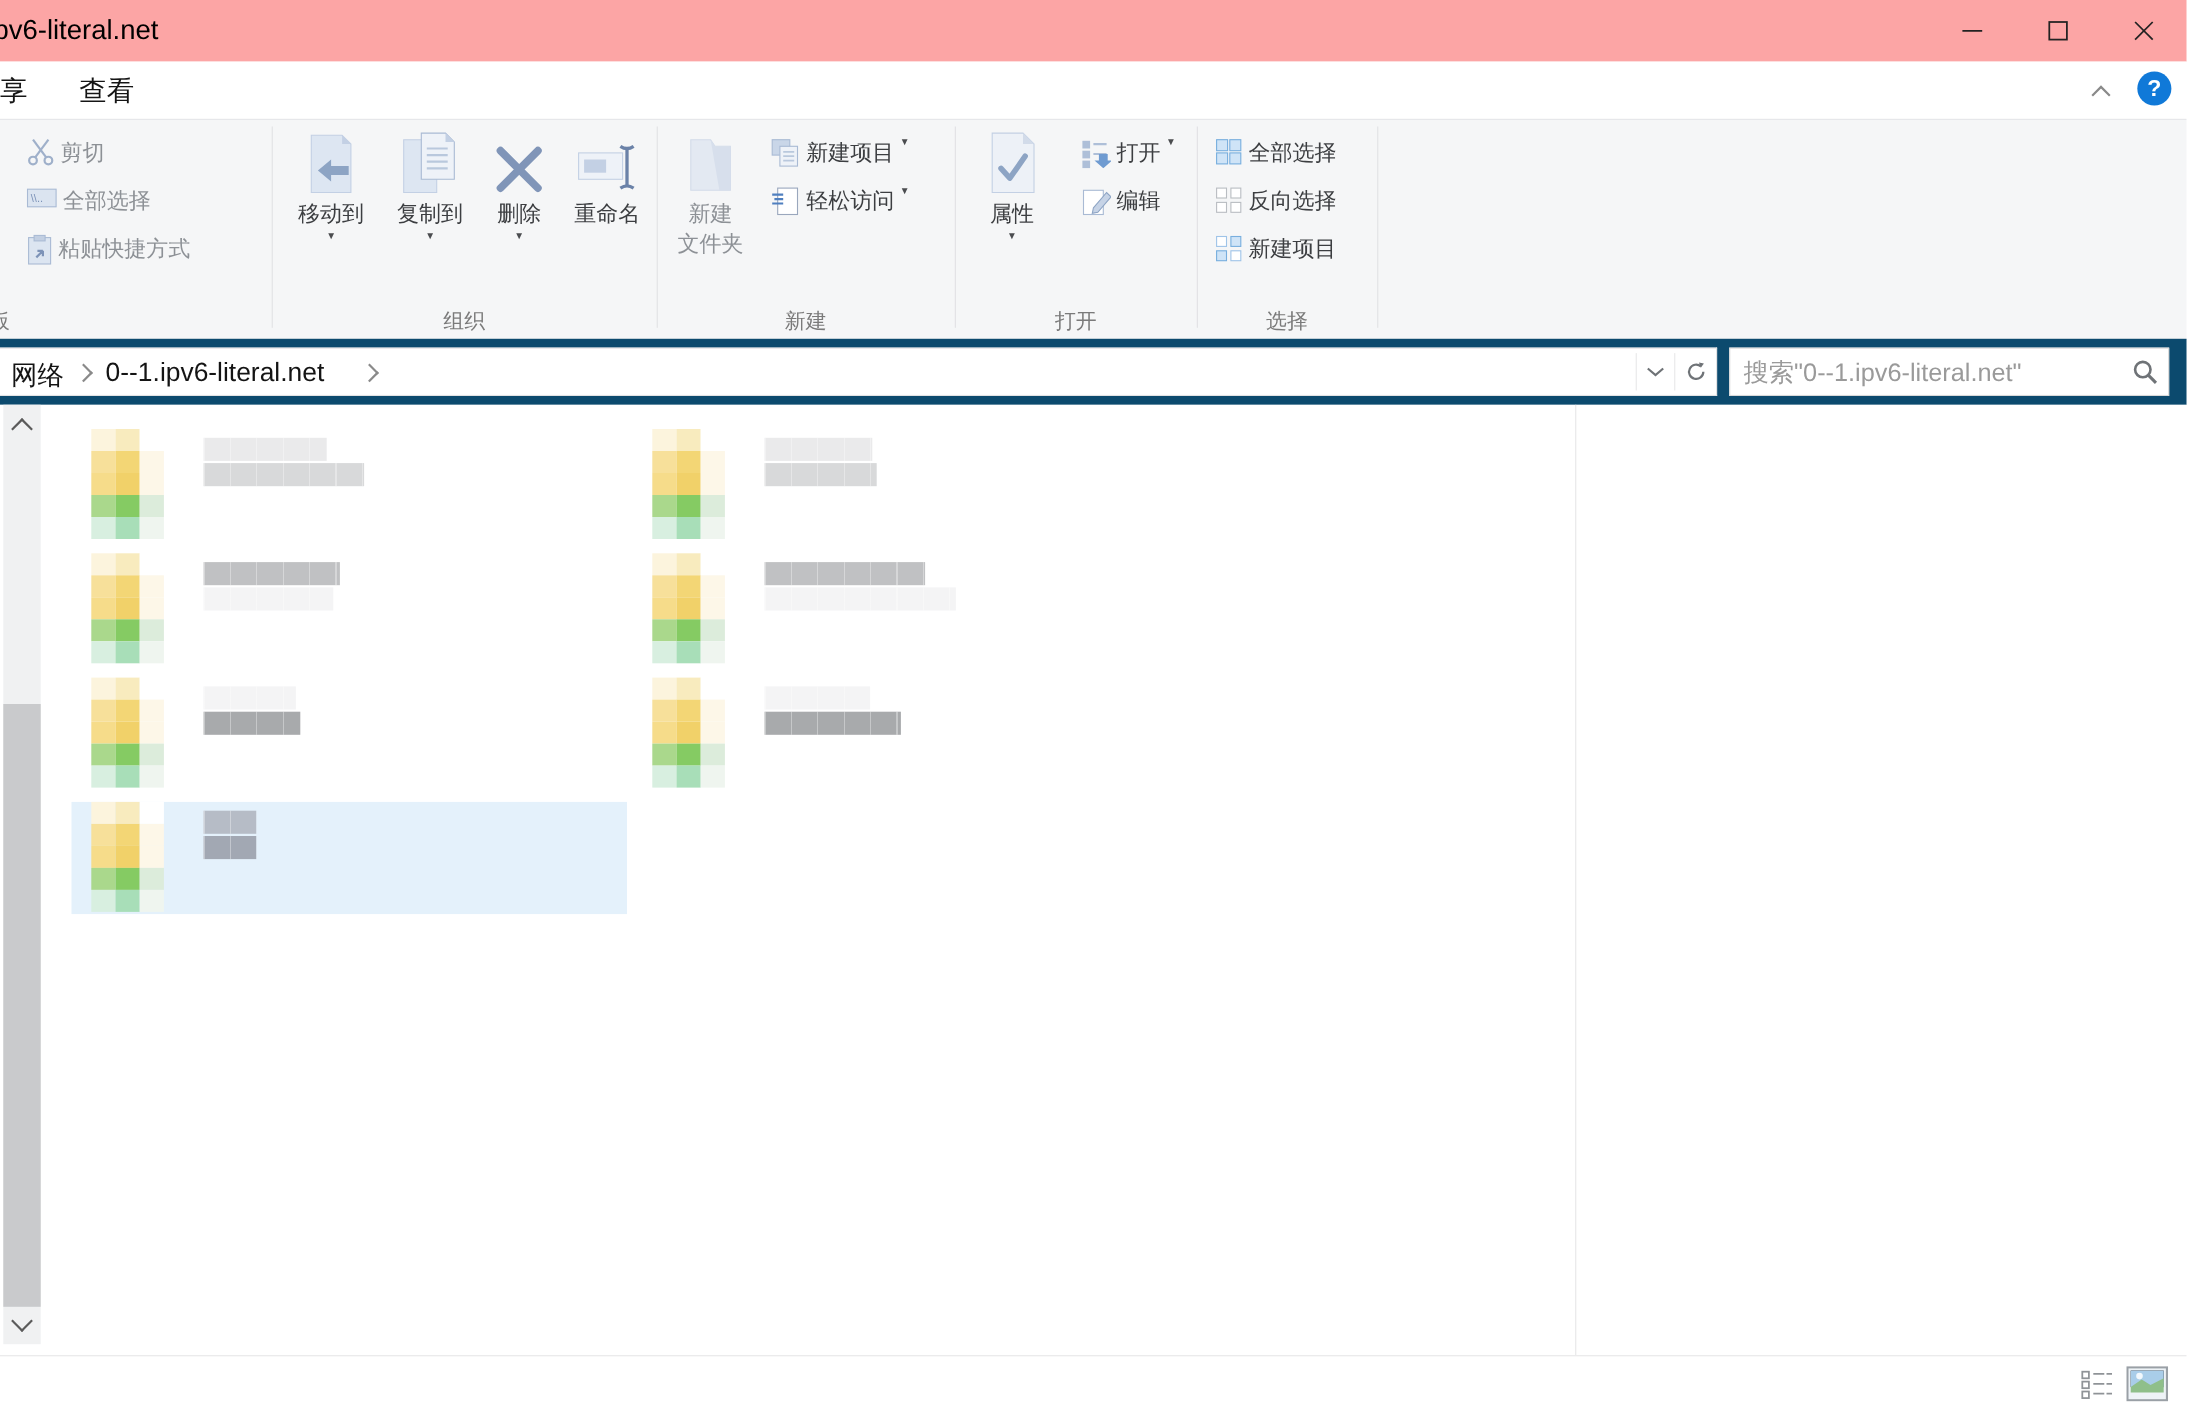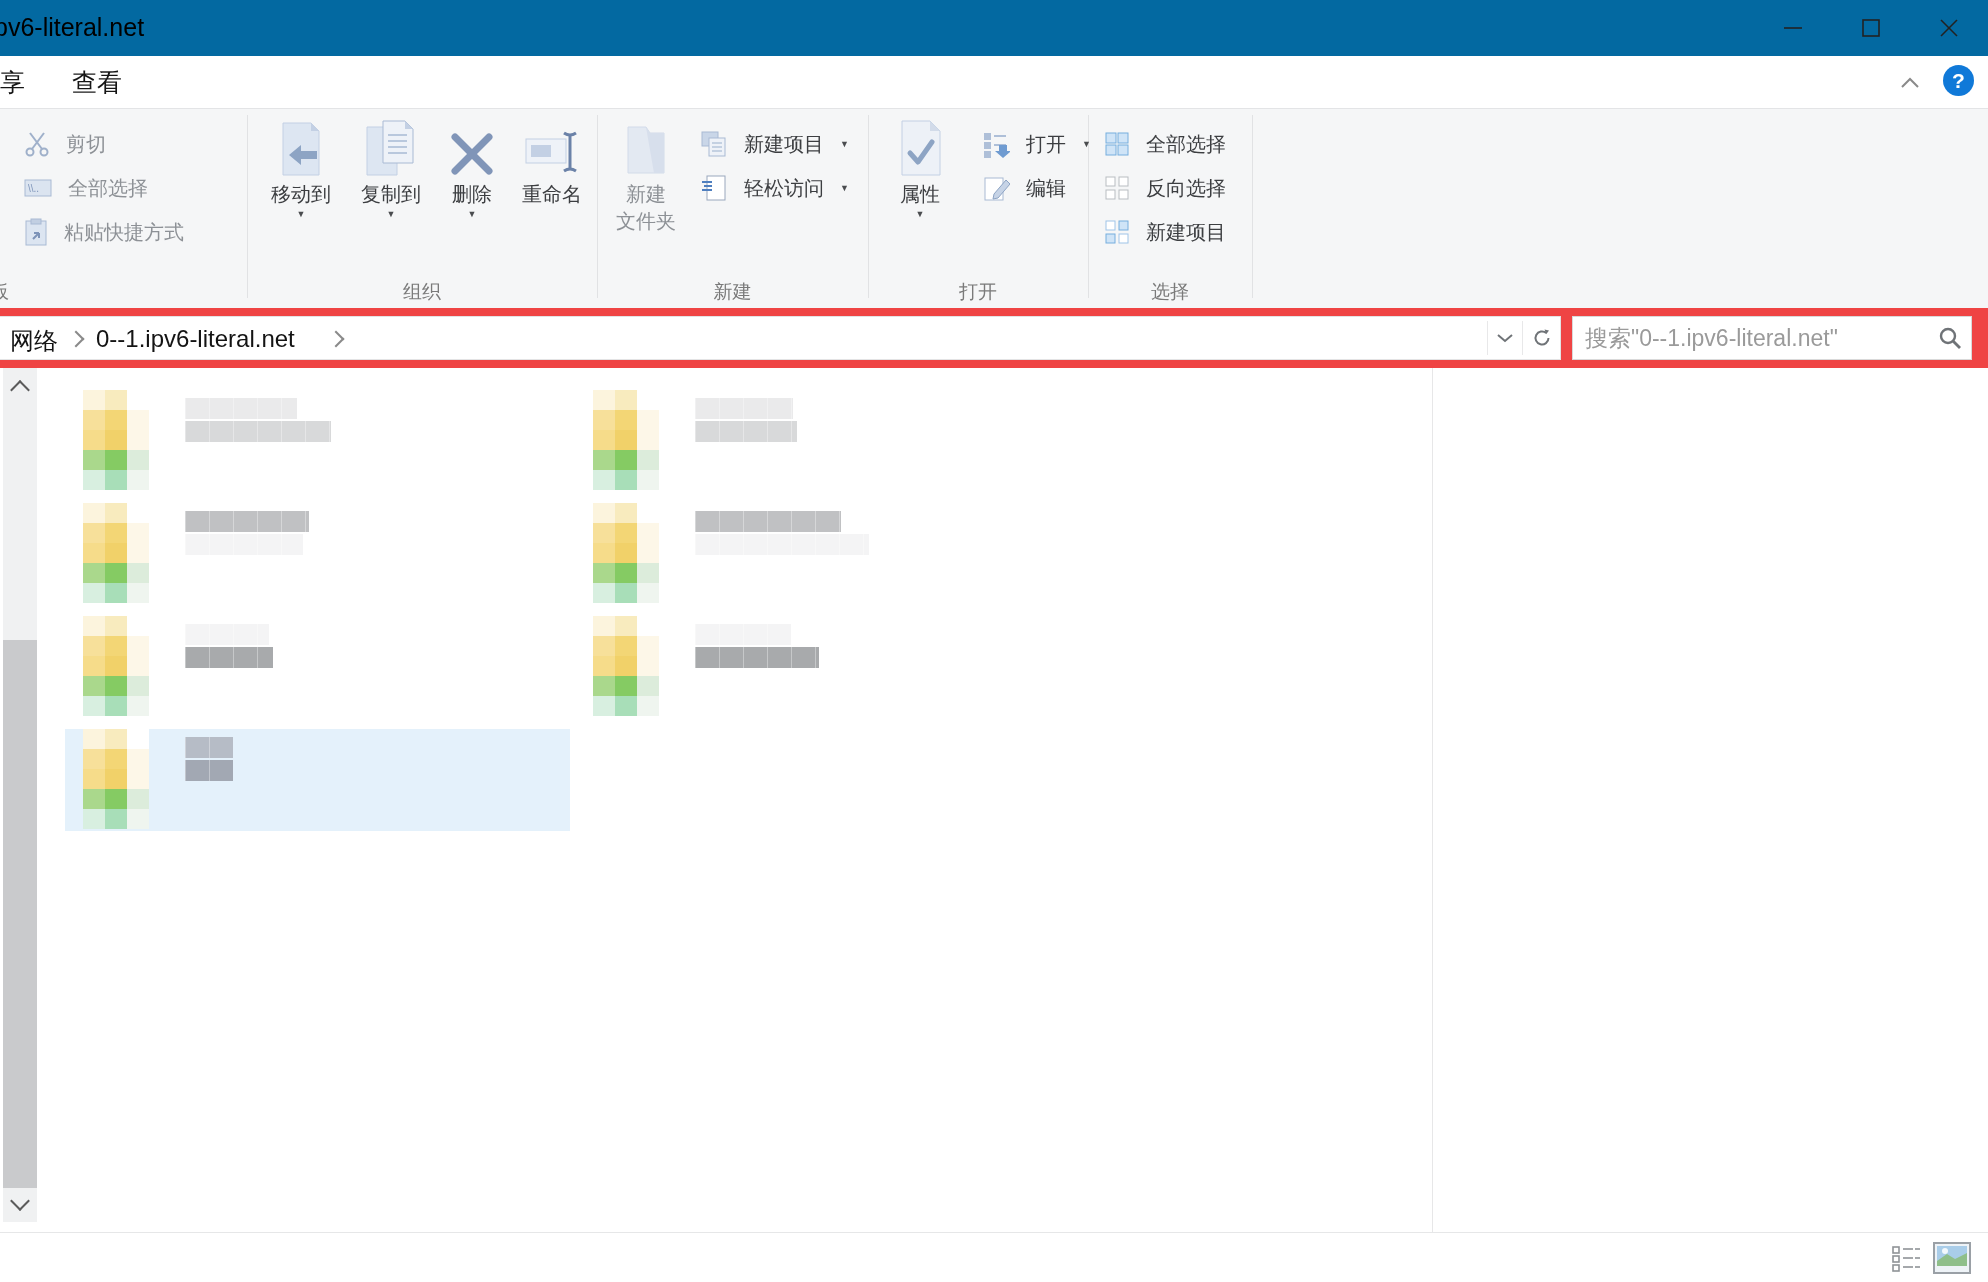--- a/index.html
+++ b/index.html
@@ -1,53 +1,53 @@
 <!DOCTYPE html>
 <html><head>
 <meta charset="utf-8">
 <style>
   html,body{margin:0;padding:0;background:#fff;}
   .app{position:relative;width:1988px;height:1282px;background:#ffffff;overflow:hidden;
        font-family:"Liberation Sans","DejaVu Sans",sans-serif;color:#1a1a1a;}
 
   
-  .titlebar{position:absolute;left:0;top:0;width:100%;height:56px;background:#0369a1;}
+  .titlebar{position:absolute;left:0;top:0;width:100%;height:56px;background:#fca5a5;}
   .wintitle{position:absolute;left:-6px;top:13px;font-size:25px;color:#000;white-space:nowrap;}
   .winbtns{position:absolute;right:0;top:0;height:56px;display:flex;}
   .winbtn{width:78px;height:56px;display:flex;align-items:center;justify-content:center;}
 
   
   .tabrow{position:absolute;left:0;top:56px;width:100%;height:52px;background:#fff;border-bottom:1px solid #e3e4e6;}
   .tab{position:absolute;top:10px;font-size:25px;color:#151515;}
   .tab-partial{left:0;width:26px;overflow:hidden;}
   .tab-view{left:72px;}
   .ribbon-collapse{position:absolute;right:58px;top:12px;width:40px;height:30px;display:flex;align-items:center;justify-content:center;}
   .helpbtn{position:absolute;right:14px;top:9px;width:31px;height:31px;border-radius:50%;background:#1079d8;
            color:#fff;font-size:21px;font-weight:bold;display:flex;align-items:center;justify-content:center;}
 
   
   .ribbon{position:absolute;left:0;top:109px;width:100%;height:199px;background:#f5f6f7;border-bottom:1px solid #dfe0e2;}
   .rdiv{position:absolute;top:6px;bottom:10px;width:1px;background:#e1e2e4;}
   .glabel{position:absolute;bottom:3px;font-size:19px;color:#7a7a7a;text-align:center;}
   .plabel{left:0;width:18px;overflow:hidden;text-align:left;}
   .plabel span{display:inline-block;margin-left:-10px;}
 
-  .srow{position:absolute;height:38px;display:flex;align-items:center;gap:16px;}
+  .srow{position:absolute;height:38px;display:flex;align-items:flex-start;gap:5px;}
   .srow .slabel{font-size:20px;white-space:nowrap;}
   .lbl-dis{color:#8d9196;}
   .lbl-en{color:#3c3e41;}
   .arrow{font-size:9px;color:#4a4c4f;line-height:1;}
 
   .bigbtn{position:absolute;top:6px;display:flex;flex-direction:column;align-items:center;}
   .bigbtn .bicon{height:62px;display:flex;align-items:flex-end;justify-content:center;}
   .bigbtn .blabel{font-size:20px;margin-top:4px;white-space:nowrap;}
   .bigbtn .arrow{margin-top:2px;}
 
   
-  .addressrow{position:absolute;left:0;top:308px;width:100%;height:60px;background:#ef4444;}
+  .addressrow{position:absolute;left:0;top:308px;width:100%;height:60px;background:#0c4a6e;}
   .addrfield{position:absolute;left:0;top:8px;width:1561px;height:44px;background:#fff;border:1px solid #e3e3e4;border-left:none;box-sizing:border-box;}
   .crumb{position:absolute;top:8px;font-size:24px;color:#141414;white-space:nowrap;}
   .crumbchev{position:absolute;top:16px;width:10px;height:10px;border-right:2px solid #8a8a8a;border-top:2px solid #8a8a8a;transform:rotate(45deg);}
   .addr-sep{position:absolute;top:4px;bottom:4px;width:1px;background:#e8e8e9;}
   .addrbtn{position:absolute;top:0;height:42px;width:36px;display:flex;align-items:center;justify-content:center;}
   .searchfield{position:absolute;left:1572px;top:8px;width:400px;height:44px;border:1px solid #d9d9d9;box-sizing:border-box;background:#fff;}
   .searchfield input{position:absolute;left:0;top:0;width:352px;height:42px;border:none;outline:none;padding:0 0 0 12px;
                      font-size:23px;color:#9a9a9a;font-family:inherit;background:transparent;}
   .searchicon{position:absolute;right:8px;top:8px;}
 

